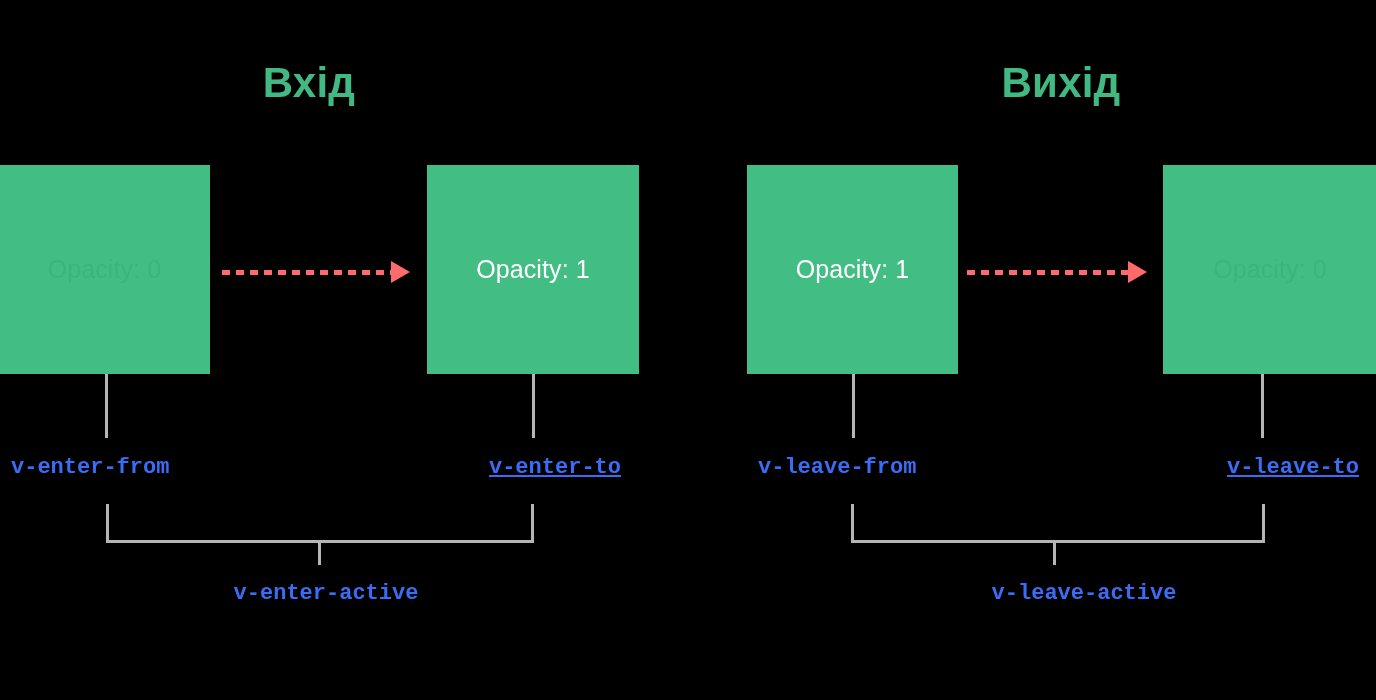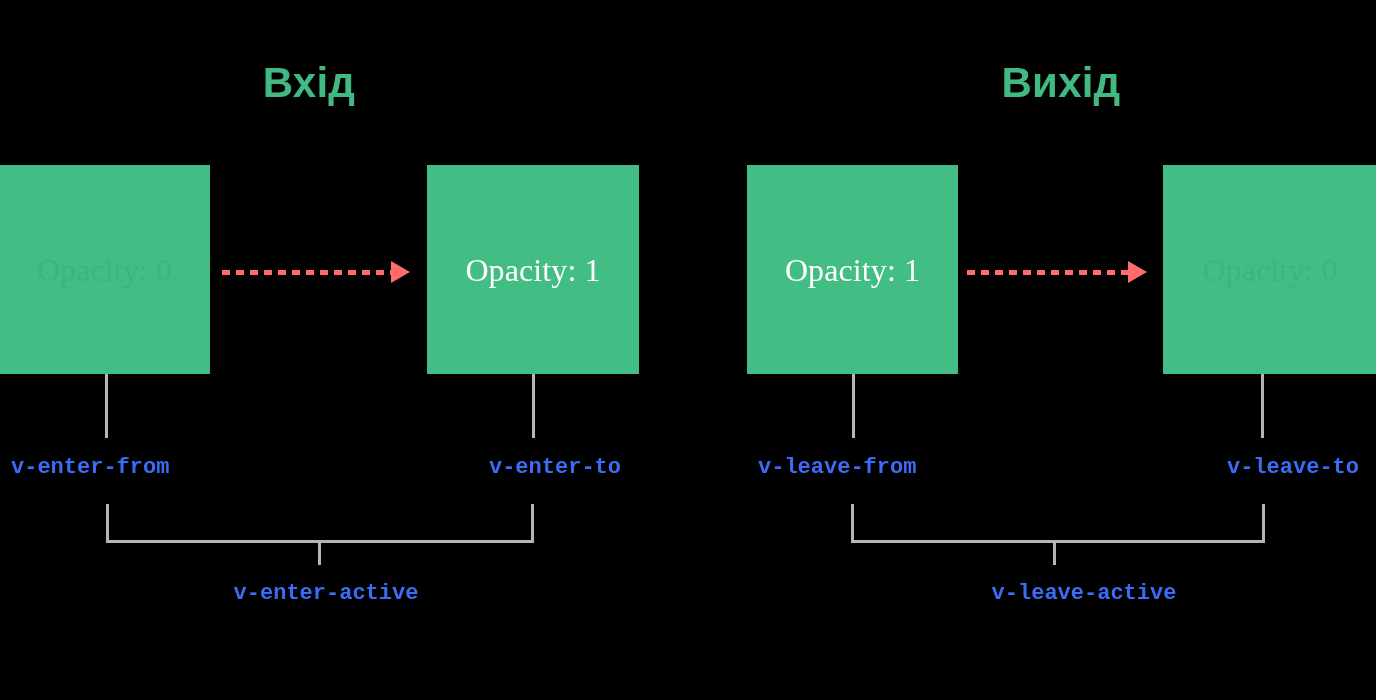--- a/index.html
+++ b/index.html
@@ -35,22 +35,22 @@
   
   .state-box {
     position: absolute;
     background: #42bd84;
     display: flex;
     align-items: center;
     justify-content: center;
     box-sizing: border-box;
   }
   .state-box-label {
-    font-family: Liberation Serif, serif;
-    font-size: 32px;
+    font-family: Liberation Sans, sans-serif;
+    font-size: 25px;
     line-height: 1;
     color: #ffffff;
     white-space: nowrap;
     letter-spacing: 0.1px;
   }
   .state-box.faded .state-box-label {
     color: #3cb57c;
   }
 
   
@@ -105,21 +105,21 @@
   .class-label {
     position: absolute;
     font-family: "Liberation Mono", "DejaVu Sans Mono", monospace;
     font-size: 22px;
     line-height: 1;
     font-weight: bold;
     color: #3b6cf5;
     white-space: nowrap;
   }
   .class-label.align-left  { transform: translateX(0); }
-  .class-label.align-right { transform: translateX(-100%); }
+  .class-label.align-right { transform: translateX(-100%); text-decoration: underline; }
   .class-label.align-center{ transform: translateX(-50%); }
 </style>
 </head>
 <body>
 
 <div id="stage">
 
   <div class="section-title" style="left:309px; top:62px;">Вхід</div>
 
   <div class="section-title" style="left:1061px; top:62px;text-align:right;">Вихід</div>

